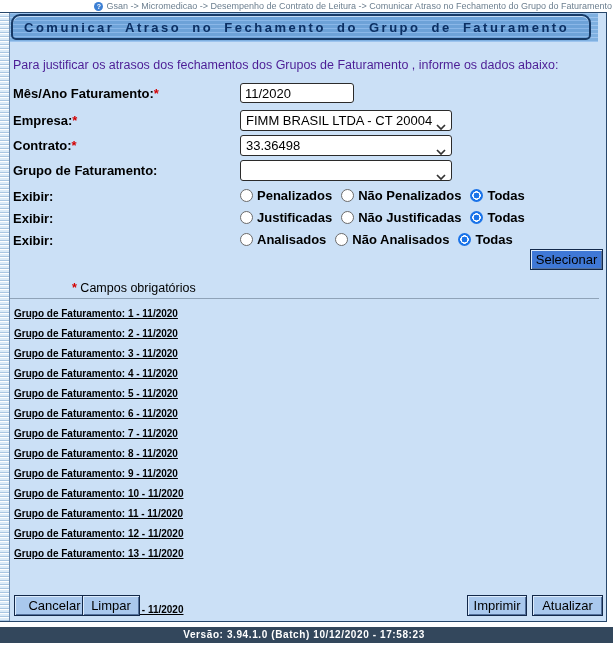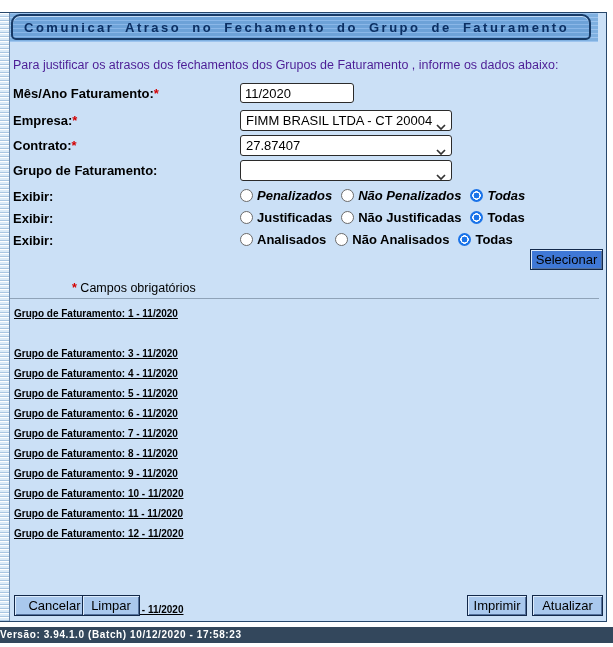--- a/index.html
+++ b/index.html
@@ -65,27 +65,31 @@
 
   .required-note { position:absolute; left:62px; font-size:12.5px; color:#000; }
   .divider { position:absolute; left:0; right:7px; height:1px; background:#8fa3b8; }
 
   .grupo-link { position:absolute; left:4px; font-size:10px; font-weight:bold;
     color:#000; text-decoration:underline; white-space:nowrap; cursor:pointer; }
 
   
   .statusbar { position:absolute; top:627px; left:0; width:613px; height:16px;
     background:#33475c; color:#ffffff; font-size:10px; font-weight:bold;
-    letter-spacing:0.6px; line-height:16px; text-align:left; padding-right:5px; }
+    letter-spacing:0.6px; line-height:16px; text-align:center; padding-right:5px; }
 </style>
 </head>
 <body>
 
 <div class="page">
 
+  <div class="breadcrumb-bar">
+    <span class="help-icon">?</span>
+    <span>Gsan -&gt; Micromedicao -&gt; Desempenho de Contrato de Leitura -&gt; Comunicar Atraso no Fechamento do Grupo do Faturamento</span>
+  </div>
 
   <div class="frame">
     <div class="left-strip"></div>
 
     <div class="title-band">
       <div class="title-box">
         <span class="title-text">Comunicar Atraso no Fechamento do Grupo de Faturamento</span>
       </div>
     </div>
 
@@ -99,36 +103,36 @@
       <div class="flabel" style="top:71px;"><span>Empresa:</span><span class="req">*</span></div>
       <div class="select" style="top:68px;">
         <span class="select-value">FIMM BRASIL LTDA - CT 2000469</span>
         <span class="chevron"><svg width="10" height="7">
               <polyline points="1,1 5,5 9,1" fill="none" stroke="#333" stroke-width="1.7"></polyline>
             </svg></span>
       </div>
 
       <div class="flabel" style="top:96px;"><span>Contrato:</span><span class="req">*</span></div>
       <div class="select" style="top:93px;">
-        <span class="select-value">27.87407</span>
+        <span class="select-value">33.36498</span>
         <span class="chevron"><svg width="10" height="7">
               <polyline points="1,1 5,5 9,1" fill="none" stroke="#333" stroke-width="1.7"></polyline>
             </svg></span>
       </div>
 
       <div class="flabel" style="top:121px;"><span>Grupo de Faturamento:</span></div>
       <div class="select" style="top:118px;">
         <span class="select-value"></span>
         <span class="chevron"><svg width="10" height="7">
               <polyline points="1,1 5,5 9,1" fill="none" stroke="#333" stroke-width="1.7"></polyline>
             </svg></span>
       </div>
 
       <div class="flabel" style="top:147px;">Exibir:</div>
-      <div class="radio-row-group" style="top:146px;font-style:italic;">
+      <div class="radio-row-group" style="top:146px;">
         <span class="radio"></span>
         <span class="radio-label">Penalizados</span>
         <span class="radio"></span>
         <span class="radio-label">Não Penalizados</span>
         <span class="radio checked"></span>
         <span class="radio-label">Todas</span>
       </div>
 
       <div class="flabel" style="top:169px;">Exibir:</div>
       <div class="radio-row-group" style="top:168px;">
@@ -150,30 +154,32 @@
         <span class="radio-label">Todas</span>
       </div>
 
       <button class="btn btn-blue" style="top:207px; right:3px; width:73px;">Selecionar</button>
 
       <div class="required-note" style="top:239px;"><span class="req">*</span> <span>Campos obrigatórios</span></div>
 
       <div class="divider" style="top:256px;"></div>
 
       <a class="grupo-link" style="top:266px;">Grupo de Faturamento: 1 - 11/2020</a>
+      <a class="grupo-link" style="top:286px;">Grupo de Faturamento: 2 - 11/2020</a>
       <a class="grupo-link" style="top:306px;">Grupo de Faturamento: 3 - 11/2020</a>
       <a class="grupo-link" style="top:326px;">Grupo de Faturamento: 4 - 11/2020</a>
       <a class="grupo-link" style="top:346px;">Grupo de Faturamento: 5 - 11/2020</a>
       <a class="grupo-link" style="top:366px;">Grupo de Faturamento: 6 - 11/2020</a>
       <a class="grupo-link" style="top:386px;">Grupo de Faturamento: 7 - 11/2020</a>
       <a class="grupo-link" style="top:406px;">Grupo de Faturamento: 8 - 11/2020</a>
       <a class="grupo-link" style="top:426px;">Grupo de Faturamento: 9 - 11/2020</a>
       <a class="grupo-link" style="top:446px;">Grupo de Faturamento: 10 - 11/2020</a>
       <a class="grupo-link" style="top:466px;">Grupo de Faturamento: 11 - 11/2020</a>
       <a class="grupo-link" style="top:486px;">Grupo de Faturamento: 12 - 11/2020</a>
+      <a class="grupo-link" style="top:506px;">Grupo de Faturamento: 13 - 11/2020</a>
       <a class="grupo-link" style="top:514px;margin-top:48px;">Grupo de Faturamento: 14 - 11/2020</a>
 
       <button class="btn btn-light" style="top:553px; left:4px;  width:81px;">Cancelar</button>
       <button class="btn btn-light" style="top:553px; left:72px; width:58px;">Limpar</button>
       <button class="btn btn-light" style="top:553px; right:79px; width:60px;">Imprimir</button>
       <button class="btn btn-light" style="top:553px; right:3px;  width:71px;">Atualizar</button>
 
     </div>
   </div>
 

